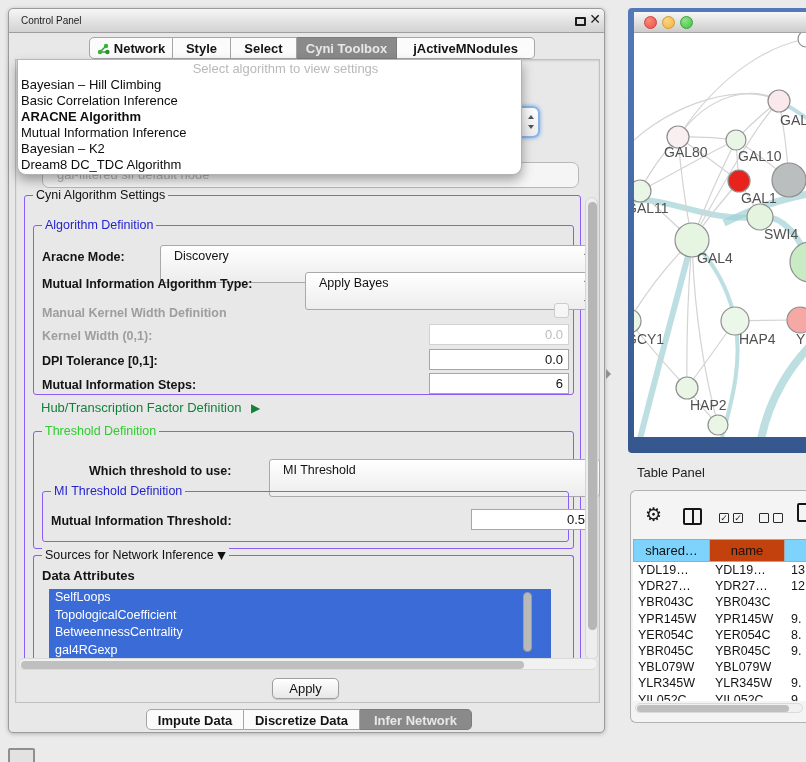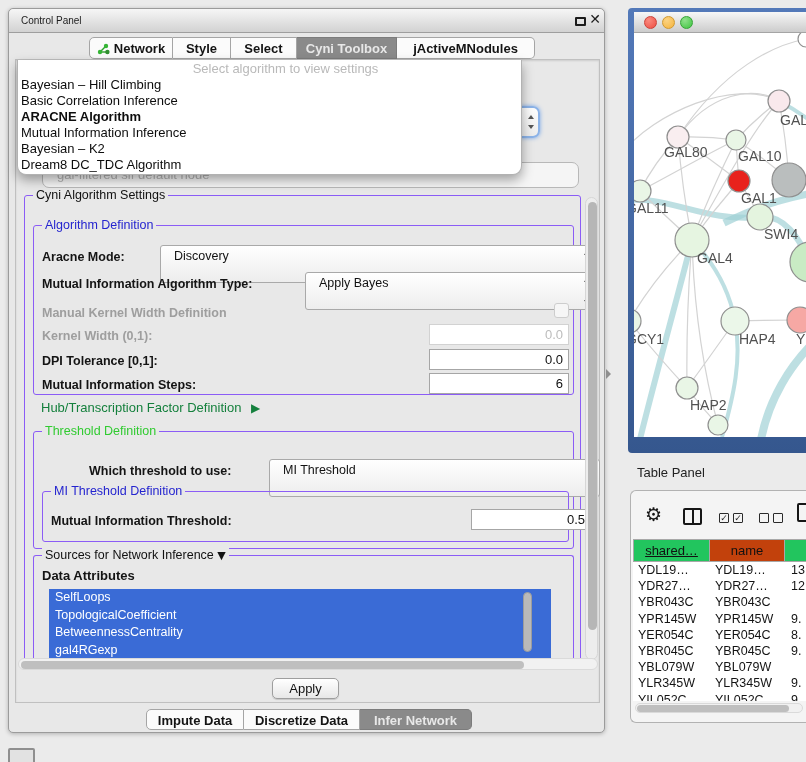--- a/index.html
+++ b/index.html
@@ -109,21 +109,21 @@
   #table-window { left:630px; top:490px; width:176px; height:233px; background:#f4f4f4; border:1px solid #b2b2b2; border-right:none; border-radius:6px 0 0 6px; }
   .tb-icon { position:absolute; cursor:pointer; }
   #icon-gear { left:14px; top:10px; font-size:19px; color:#161616; font-family:"DejaVu Sans",sans-serif; line-height:26px; }
   #icon-cols { left:52px; top:17px; width:19px; height:17px; border:2px solid #161616; border-radius:2px; }
   #icon-cols .mid { position:absolute; left:6.5px; top:0; width:2px; height:13px; background:#161616; }
   .cb { position:absolute; width:10px; height:10px; border:1.5px solid #2a2a2a; border-radius:1px; font-size:9px; line-height:9px; text-align:center; color:#2a2a2a; font-weight:bold; font-family:"DejaVu Sans",sans-serif; }
   #icon-doc { left:166px; top:12px; width:14px; height:19px; border:2px solid #161616; border-radius:2px; background:#f4f4f4; }
 
   #tb-header { left:2px; top:48px; width:174px; height:23px; display:flex; font-size:13px; color:#111; }
   .th { border:1px solid #a8a8a8; border-left:none; text-align:center; line-height:21px; overflow:hidden; white-space:nowrap; cursor:pointer; }
-  .th.hl { background:#22c55e;text-decoration:underline; } .th.plain { background:#c2410c; }
+  .th.hl { background:#7dd3fc; } .th.plain { background:#c2410c; }
   .th.c1 { width:77px; border-left:1px solid #a8a8a8; } .th.c2 { width:75px; } .th.c3 { flex:1; }
 
   #tb-rows { left:2px; top:71px; width:174px; height:139px; background:#fff; overflow:hidden; }
   .trow { display:flex; height:16.2px; line-height:16.2px; font-size:12.5px; color:#141414; cursor:pointer; }
   .td { overflow:hidden; white-space:nowrap; }
   .td.c1 { width:77px; padding-left:5px; } .td.c2 { width:75px; padding-left:5px; } .td.c3 { flex:1; padding-left:6px; }
 </style>
 </head>
 <body>
 

